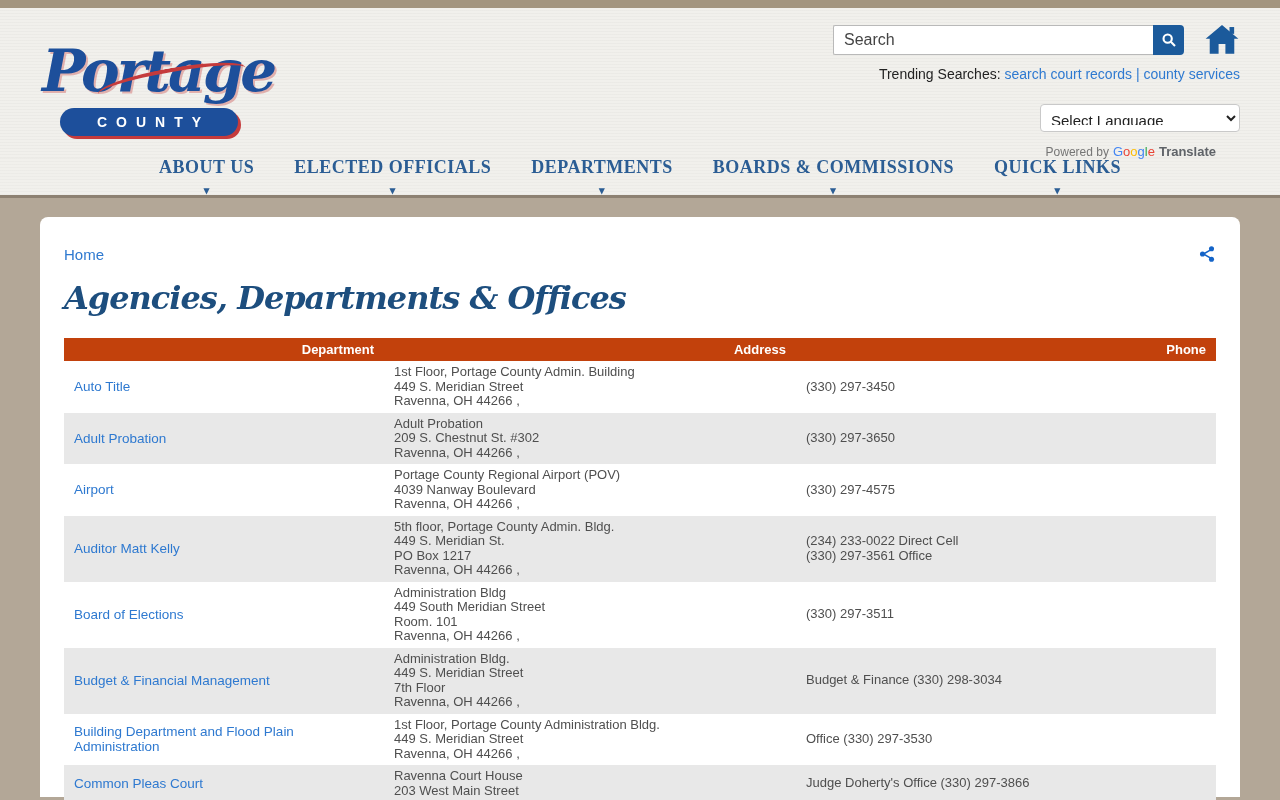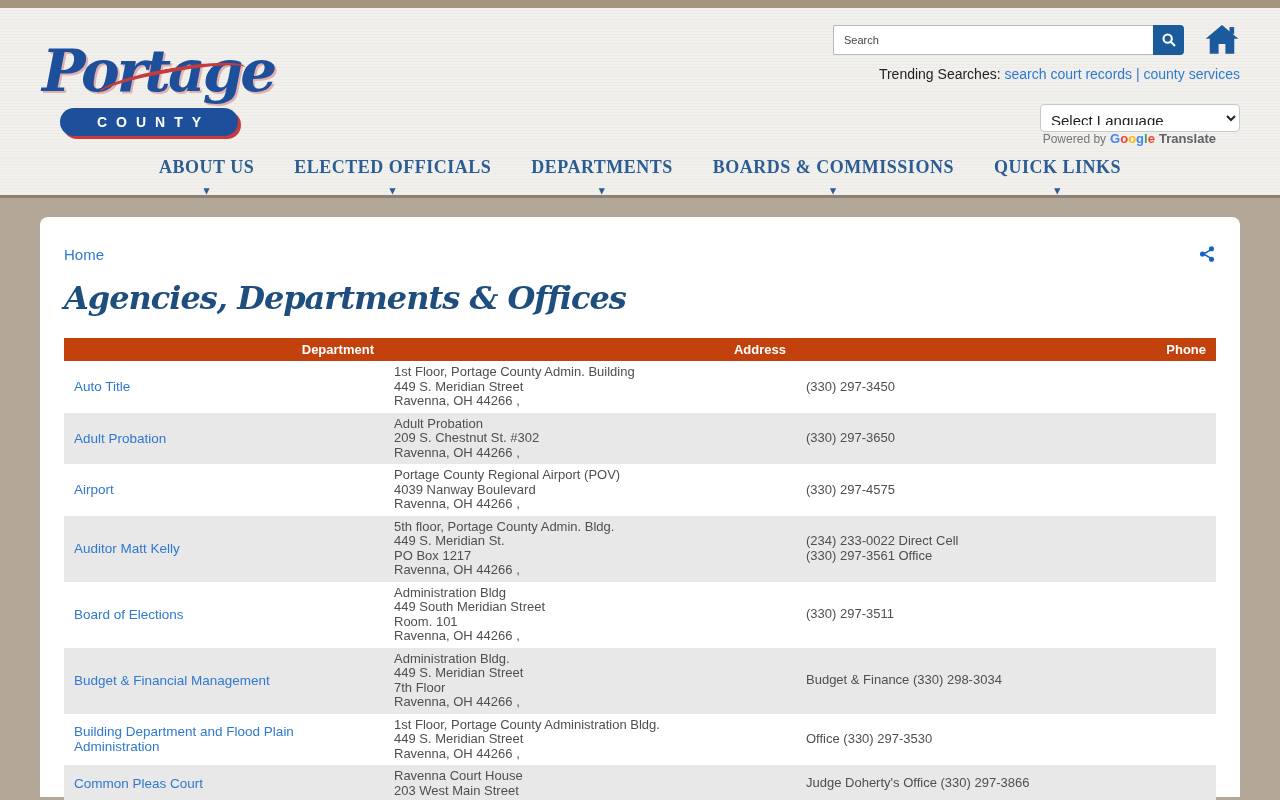--- a/index.html
+++ b/index.html
@@ -40,41 +40,41 @@
   }
   .tagline-line2 {
     font-family:"DejaVu Serif", serif; font-style:italic; font-weight:bold;
     font-size:30px; color:#c53b3c; line-height:1.25; letter-spacing:-1px;
   }
 
   .search-row { position:absolute; top:16px; right:40px; display:flex; align-items:center; }
   .search-box { display:flex; }
   .search-input {
     width:320px; height:30px; border:1px solid #b9b9b9; border-right:none;
-    font-size:11px; padding:0 10px; color:#333; background:#fff; outline:none;
+    font-size:16px; padding:0 10px; color:#333; background:#fff; outline:none;
     border-radius:2px 0 0 2px; font-family:"Liberation Sans", sans-serif;
   }
   .search-input::placeholder { color:#444; opacity:1; }
   .search-btn {
     width:31px; height:30px; background:#1b5a9b; border:none; cursor:pointer;
     border-radius:0 4px 4px 0; display:flex; align-items:center; justify-content:center;
   }
   .home-btn { margin-left:20px; width:36px; height:32px; display:flex; align-items:center; justify-content:center; cursor:pointer; }
 
   .trending-row { position:absolute; top:58px; right:40px; font-size:14px; color:#222; }
   .trending-row a { color:#2e79d0; text-decoration:none; }
   .trending-sep { color:#2e79d0; }
 
   .lang-select {
     position:absolute; top:96px; right:40px; width:200px; height:28px;
     font-size:15px; color:#222; border:1px solid #c9c9c9; border-radius:4px;
     background:#fff; padding:6px 6px; font-family:"Liberation Sans", sans-serif;
   }
-  .powered-row { position:absolute; top:123px; right:64px; font-size:12px; color:#757575; display:flex; align-items:baseline; gap:4px; }
-  .g-logo { font-weight:bold; font-size:13px; letter-spacing:0; }
+  .powered-row { position:absolute; top:116px; right:64px; font-size:12px; color:#757575; display:flex; align-items:baseline; gap:4px; }
+  .g-logo { font-weight:normal; font-size:13px; letter-spacing:0;margin-top:20px; }
   .g-logo span:nth-child(1){color:#4285F4;} .g-logo span:nth-child(2){color:#EA4335;}
   .g-logo span:nth-child(3){color:#FBBC05;} .g-logo span:nth-child(4){color:#4285F4;}
   .g-logo span:nth-child(5){color:#34A853;} .g-logo span:nth-child(6){color:#EA4335;}
   .translate-word { font-weight:bold; color:#5f6368; font-size:13px; }
 
   
   .main-nav {
     height:40px; background-color:#f1f0ec;
     background-image:repeating-linear-gradient(0deg, rgba(0,0,0,0.02) 0 1px, transparent 1px 3px);
     border-bottom:3px solid #8d8172;

